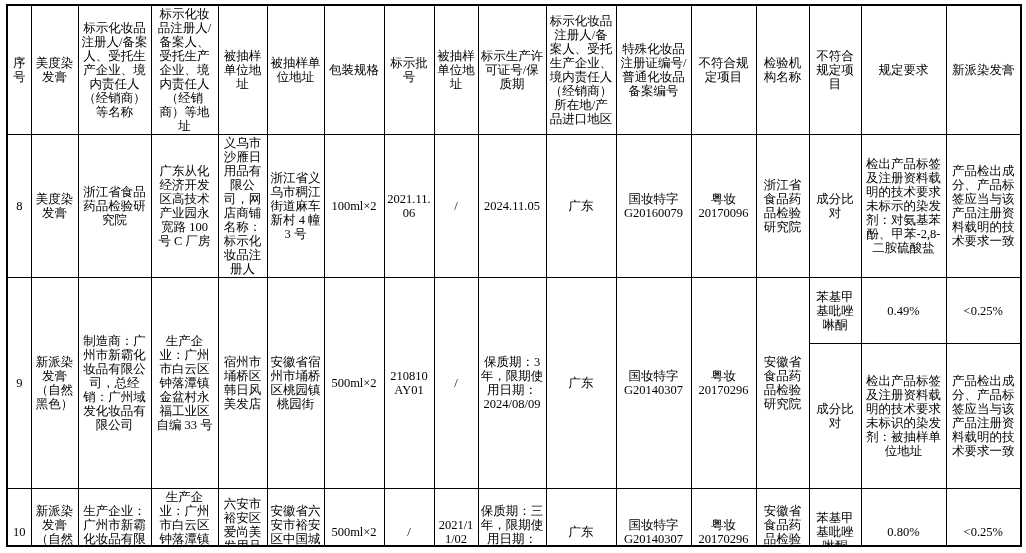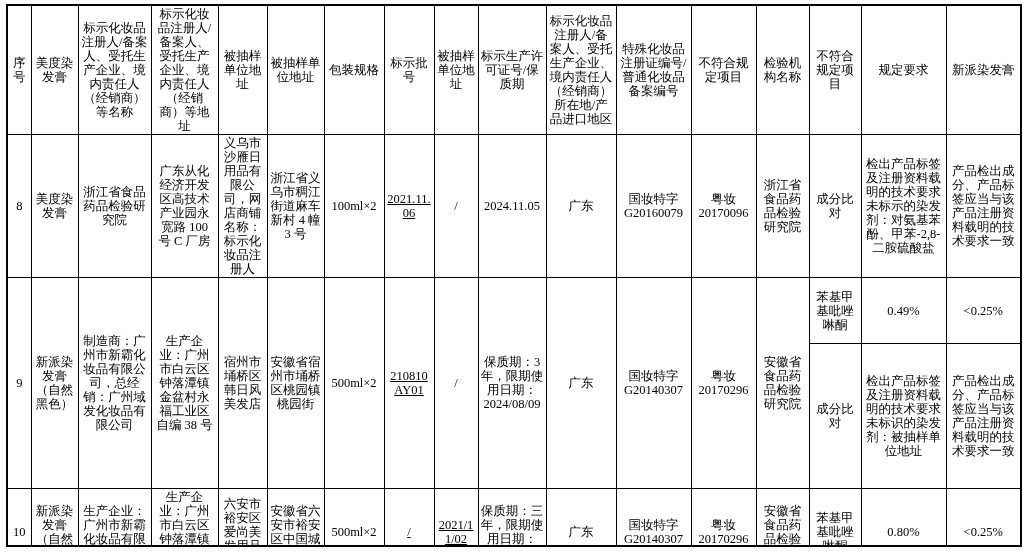--- a/index.html
+++ b/index.html
@@ -32,21 +32,21 @@
     line-height: 1.12;
     padding: 1px 2px;
     overflow: hidden;
     word-wrap: break-word;
   }
   tr.hdr  { height: 112px; }
   tr.r8   { height: 140px; }
   tr.r9a  { height: 66px;  }
   tr.r9b  { height: 145px; }
   tr.r10  { height: 72px;  }
-  td.ba   { word-break: break-all; text-decoration: underline; }
+  td.ba   { word-break: break-all; }
 </style>
 </head>
 <body>
 
 <div class="viewport">
   <table class="insp">
     <colgroup>
       <col style="width:24px">
         <col style="width:47px">
         <col style="width:73px">
@@ -104,21 +104,21 @@
       <td>浙江省食品药品检验研究院</td>
       <td>成分比对</td>
       <td>检出产品标签及注册资料载明的技术要求未标示的染发剂：对氨基苯酚、甲苯-2,8-二胺硫酸盐</td>
       <td>产品检出成分、产品标签应当与该产品注册资料载明的技术要求一致</td>
     </tr>
 
     <tr class="r9a">
       <td rowspan="2">9</td>
       <td rowspan="2">新派染发膏（自然黑色）</td>
       <td rowspan="2">制造商：广州市新霸化妆品有限公司，总经销：广州域发化妆品有限公司</td>
-      <td rowspan="2">生产企业：广州市白云区钟落潭镇金盆村永福工业区自编 38 号</td>
+      <td rowspan="2">生产企业：广州市白云区钟落潭镇金盆村永福工业区自编 33 号</td>
       <td rowspan="2">宿州市埇桥区韩日风美发店</td>
       <td rowspan="2">安徽省宿州市埇桥区桃园镇桃园街</td>
       <td rowspan="2">500ml×2</td>
       <td rowspan="2" class="ba">210810AY01</td>
       <td rowspan="2">/</td>
       <td rowspan="2">保质期：3 年，限期使用日期：2024/08/09</td>
       <td rowspan="2">广东</td>
       <td rowspan="2">国妆特字G20140307</td>
       <td rowspan="2">粤妆20170296</td>
       <td rowspan="2">安徽省食品药品检验研究院</td>

